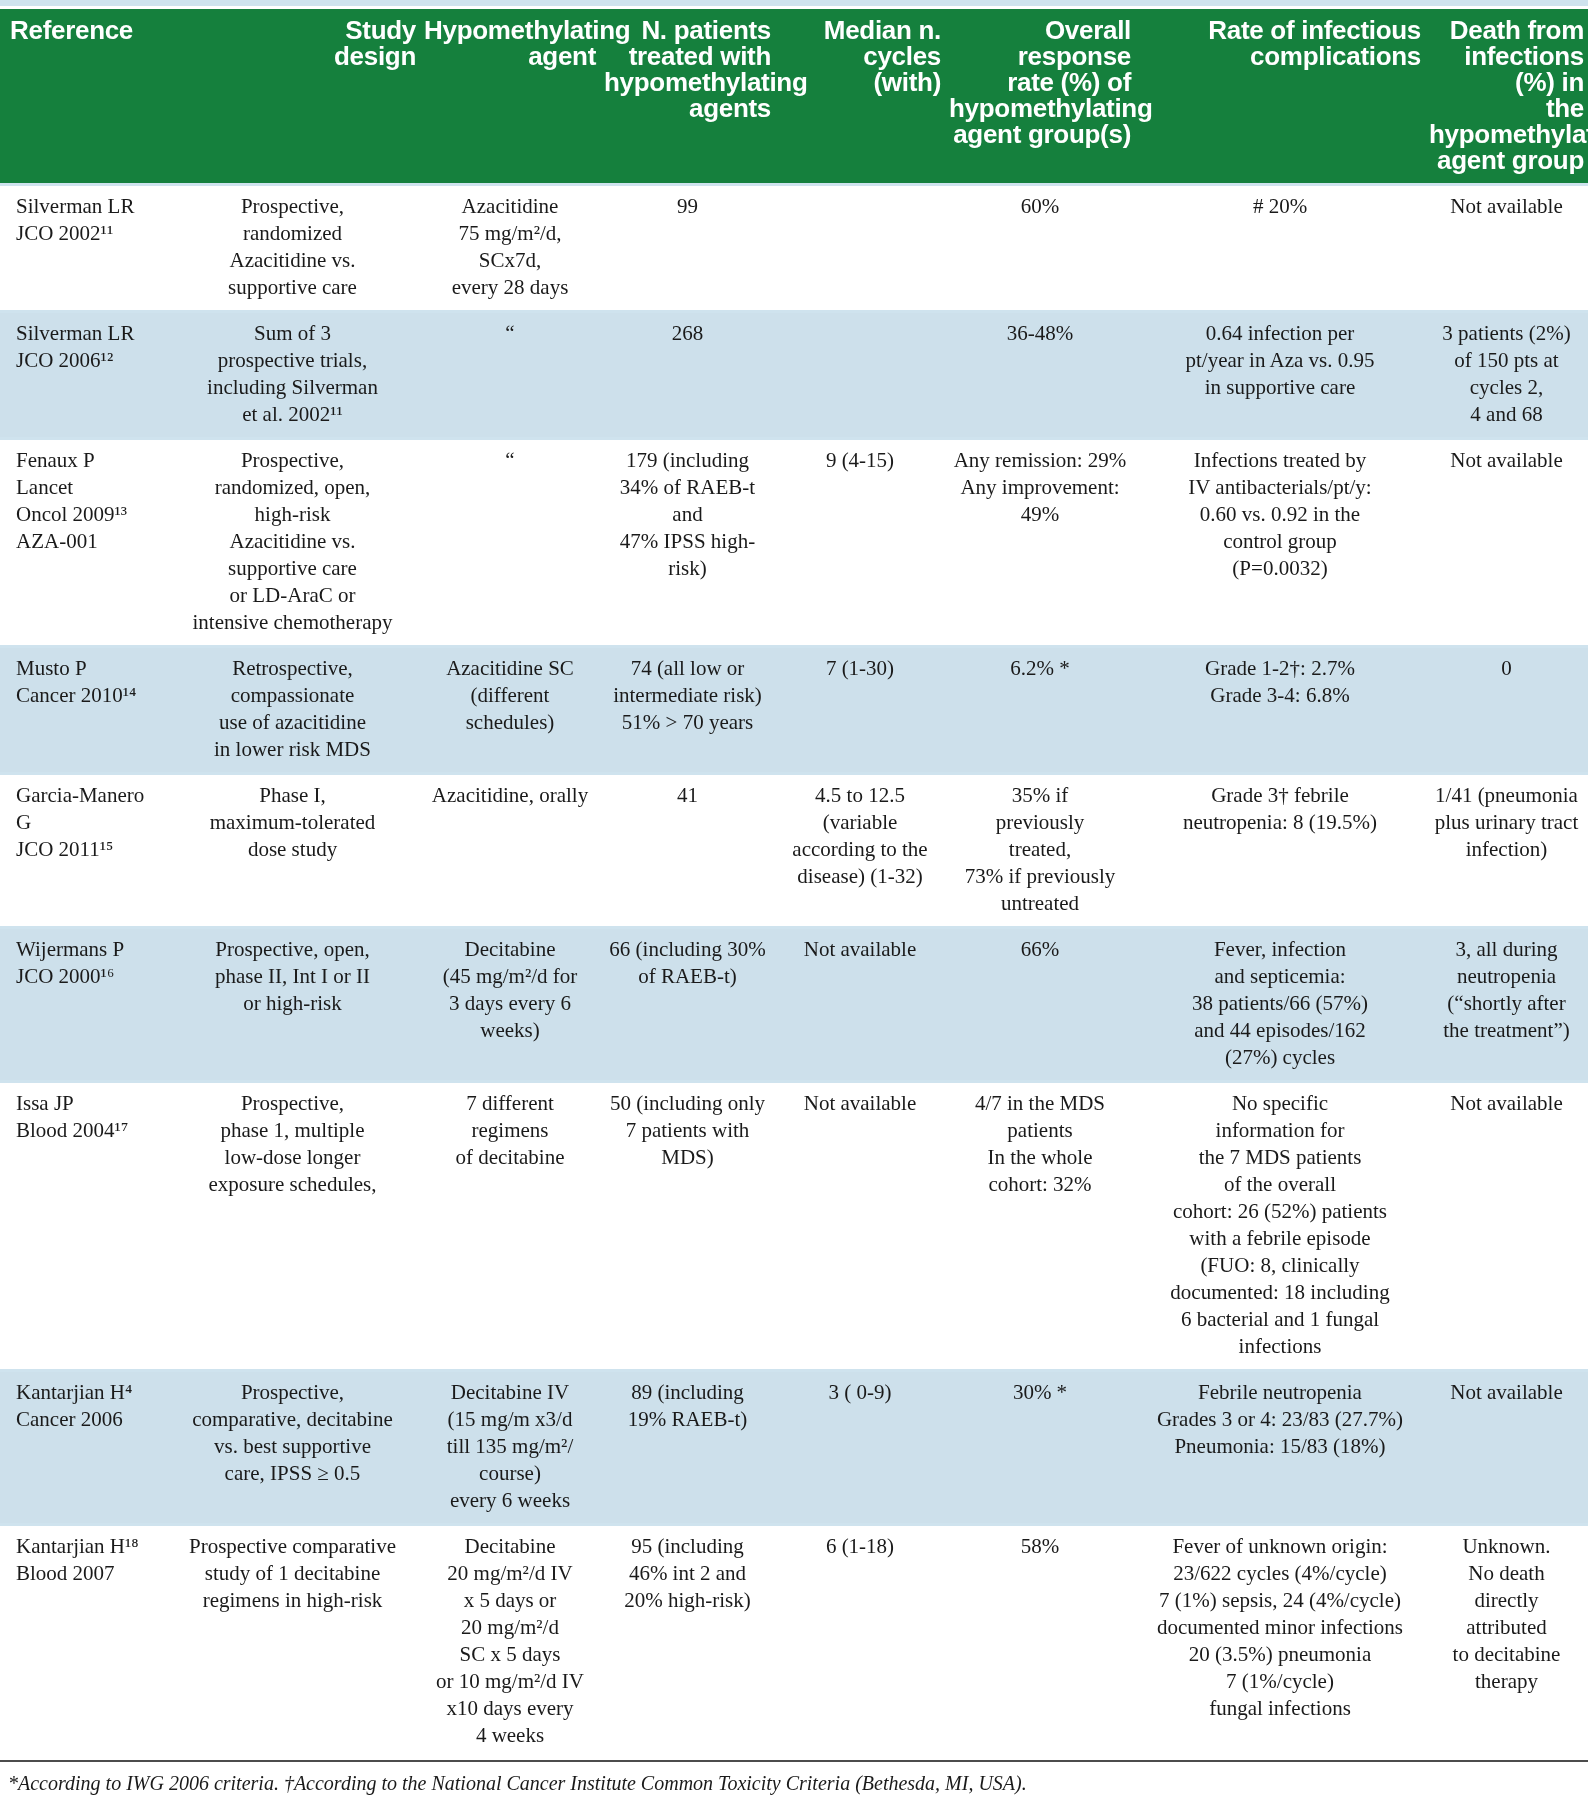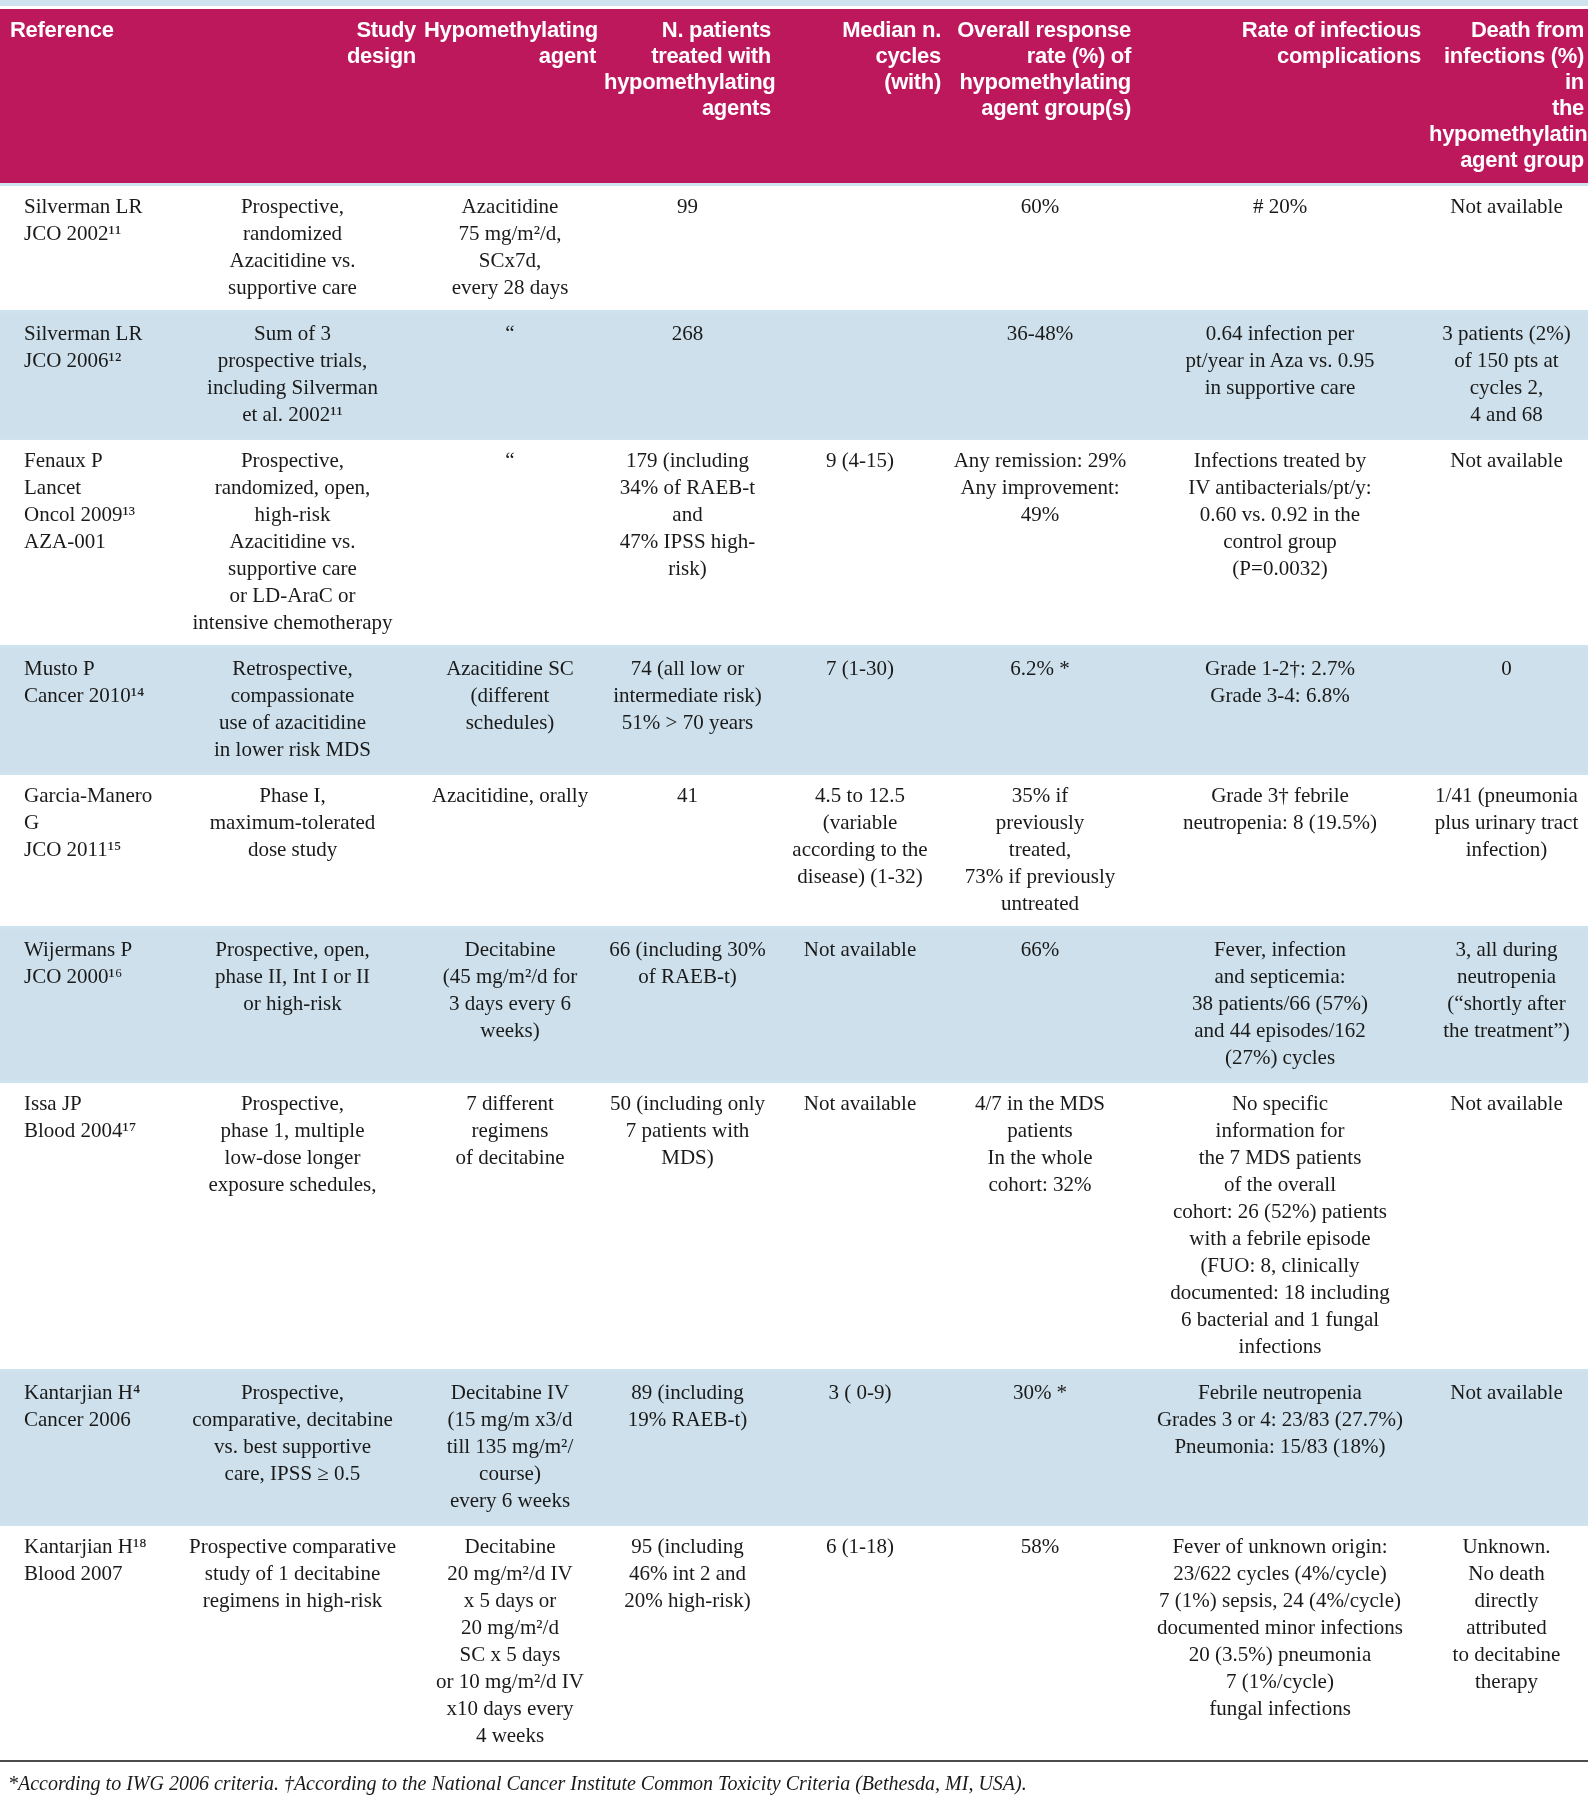--- a/index.html
+++ b/index.html
@@ -10,25 +10,25 @@
   }
   .table-wrap {
     width: 1588px;
     border-top: 6px solid #cfe3ee;
     box-sizing: border-box;
     background: #ffffff;
   }
   .thead {
     display: grid;
     grid-template-columns: 165px 255px 180px 175px 170px 190px 290px 163px;
-    background: #be185d;
+    background: #15803d;
     color: #ffffff;
     font-family: "Liberation Sans", "DejaVu Sans", sans-serif;
     font-weight: bold;
-    font-size: 22px;
+    font-size: 26px;
     line-height: 26px;
     letter-spacing: -0.3px;
     margin-top: 3px;
   }
   .hcell {
     padding: 8px 4px 10px 4px;
     text-align: right;
     white-space: pre-line;
     min-height: 104px;
     box-sizing: border-box;
@@ -42,21 +42,21 @@
   }
   .row.alt { background: #cde0eb; }
   .cell {
     padding: 7px 4px 9px 4px;
     text-align: center;
     white-space: pre-line;
     font-size: 21px;
     line-height: 27px;
     box-sizing: border-box;
   }
-  .cell.c0 { text-align: left; padding-left: 24px; }
+  .cell.c0 { text-align: left; padding-left: 16px; }
   .footnote {
     border-top: 2px solid #4c4c4c;
     margin-top: 2px;
     padding: 9px 8px 18px 8px;
     font-style: italic;
     font-size: 20px;
     line-height: 24px;
     text-align: left;
     background: #ffffff;
   }

